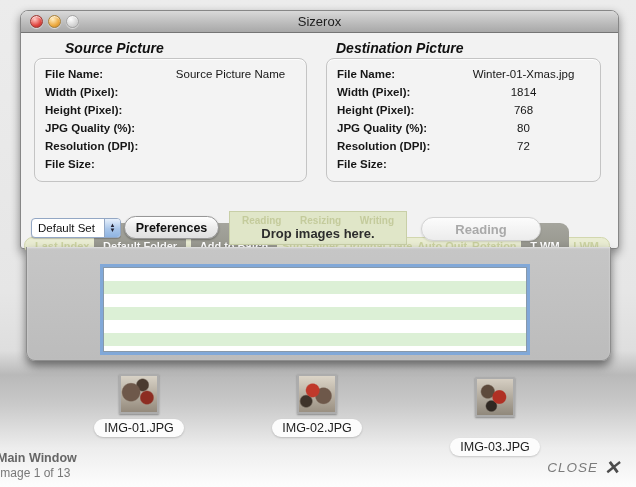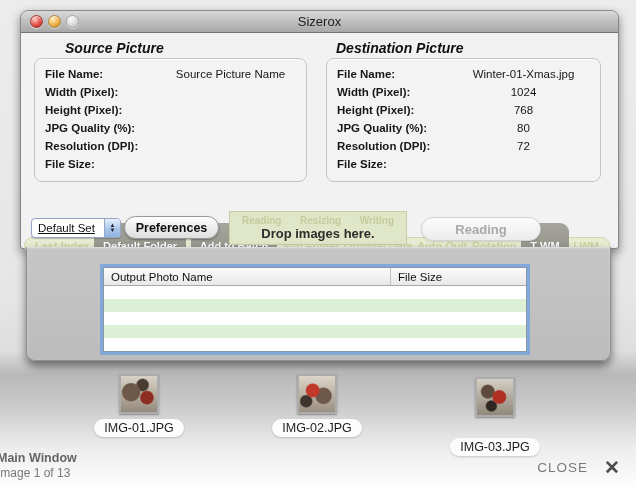--- a/index.html
+++ b/index.html
@@ -54,21 +54,21 @@
     background:linear-gradient(180deg,#a5a59d,#8b8b82);color:#fff;
     padding:17px 9px;border-radius:9px;text-shadow:0 1px 1px rgba(0,0,0,.25);
   }
   
   .popup{
     position:absolute;left:10px;top:207px;width:90px;height:20px;
     background:#fff;border:1px solid #93a7c4;border-radius:4px;
     display:flex;align-items:center;box-sizing:border-box;
     box-shadow:0 1px 1px rgba(0,0,0,.2);
   }
-  .popup .ptext{flex:1;font-size:11.5px;color:#111;padding-left:6px;text-decoration:underline;}
+  .popup .ptext{flex:1;font-size:11.5px;color:#111;padding-left:6px;}
   .popup .stepper{
     width:15px;height:18px;border-left:1px solid #93a7c4;border-radius:0 3px 3px 0;
     background:linear-gradient(180deg,#e7f0fb,#a9c6ea 55%,#8fb4e2);
     display:flex;flex-direction:column;align-items:center;justify-content:center;
     font-size:6px;line-height:5px;color:#223;
   }
   .btn{
     position:absolute;display:flex;align-items:center;justify-content:center;
     border-radius:12px;box-sizing:border-box;
   }
@@ -143,22 +143,23 @@
       linear-gradient(180deg,#d5cec2,#90887b);}
   .thumb-label{
     margin-top:5px;background:#fcfcfc;border-radius:9px;padding:2px 10px;
     font-size:12.5px;color:#1d1d1d;box-shadow:0 1px 2px rgba(0,0,0,.18);
     white-space:nowrap;
   }
   
   .status-title{position:absolute;left:-3px;top:451px;font-size:12.5px;font-weight:bold;color:#666;}
   .status-sub{position:absolute;left:-3px;top:466px;font-size:12px;color:#787878;}
   .close{
-    position:absolute;right:16px;top:458px;display:flex;align-items:center;gap:16px;
+    position:absolute;right:16px;top:458px;display:flex;align-items:center;gap:6px;
     cursor:default;
+    font-style:italic;
   }
   .close .ctext{font-size:13.5px;letter-spacing:1px;color:#7b7b7b;}
   .close .cx{font-size:19px;font-weight:bold;color:#4c4c4c;line-height:1;}
 </style>
 </head>
 <body>
 
 <div class="window">
   <div class="titlebar">
     <div class="lights">
@@ -199,21 +200,21 @@
     </div>
   </div>
 
   <div class="groupbox g-dst">
     <div class="frow">
       <span class="lbl">File Name:</span>
       <span class="val">Winter-01-Xmas.jpg</span>
     </div>
     <div class="frow">
       <span class="lbl">Width (Pixel):</span>
-      <span class="val">1024</span>
+      <span class="val">1814</span>
     </div>
     <div class="frow">
       <span class="lbl">Height (Pixel):</span>
       <span class="val">768</span>
     </div>
     <div class="frow">
       <span class="lbl">JPG Quality (%):</span>
       <span class="val">80</span>
     </div>
     <div class="frow">
@@ -255,24 +256,20 @@
       <span>Writing</span>
     </div>
     <div class="dropmsg">Drop images here.</div>
   </div>
 
   <div class="btn btn-resize">Reading</div>
 </div>
 
 <div class="drawer">
   <div class="table">
-    <div class="thead">
-      <div class="th th1">Output Photo Name</div>
-      <div class="th th2">File Size</div>
-    </div>
     <div class="tbody"></div>
   </div>
 </div>
 
 <div class="thumb t1">
   <div class="thumb-icon p1"></div>
   <div class="thumb-label">IMG-01.JPG</div>
 </div>
 <div class="thumb t2">
   <div class="thumb-icon p2"></div>

